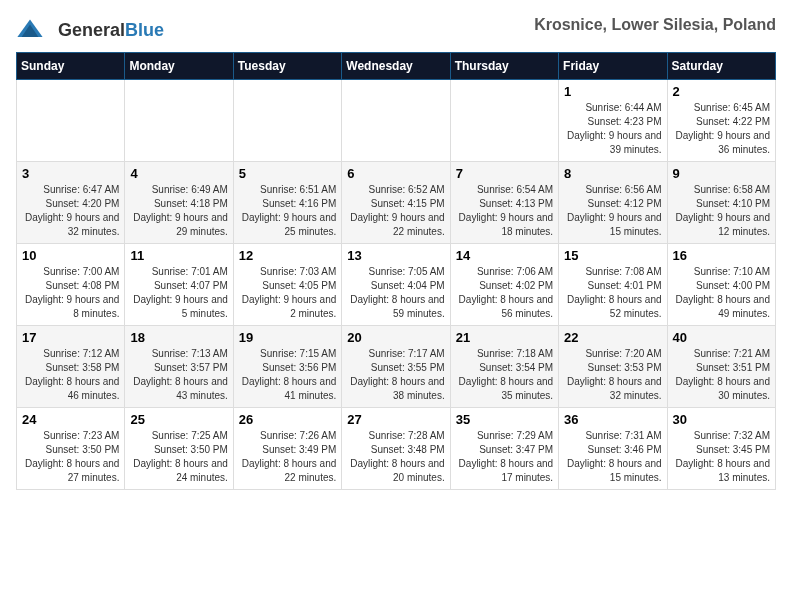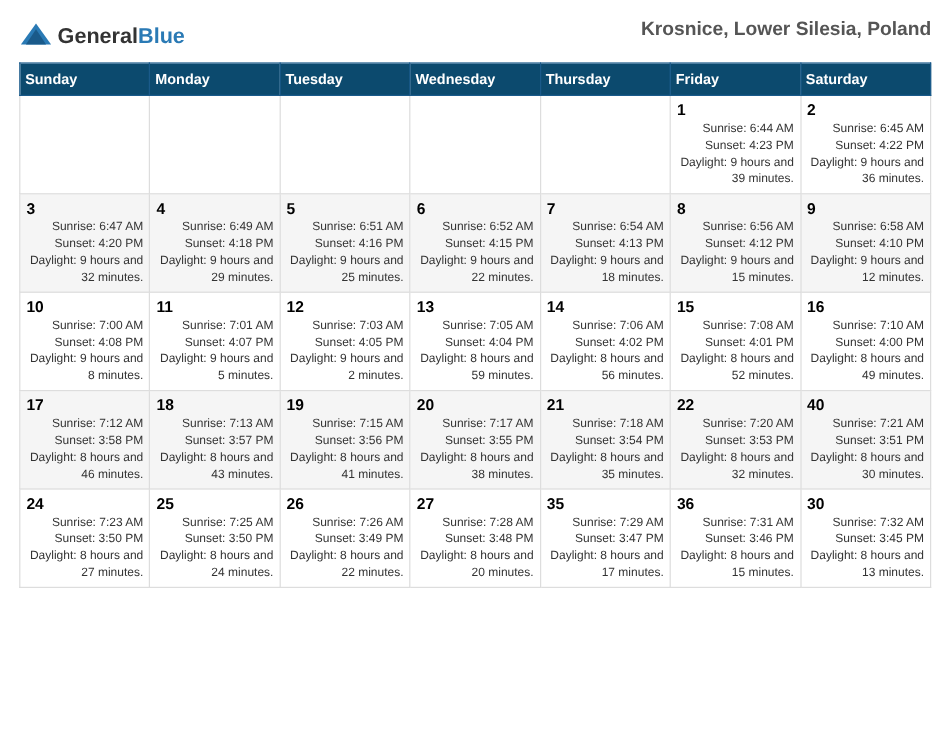--- a/index.html
+++ b/index.html
@@ -12,21 +12,21 @@
     }
     .header-section {
       display: flex;
       align-items: flex-start;
       justify-content: space-between;
       margin-bottom: 8px;
     }
     .logo {
       display: flex;
       align-items: center;
-      gap: 4px;
+      gap: 14px;
     }
     .logo-text-general {
       font-size: 18px;
       font-weight: bold;
       color: #333;
     }
     .logo-text-blue {
       font-size: 18px;
       font-weight: bold;
       color: #2a7ab5;
@@ -47,21 +47,21 @@
       font-size: 16px;
       color: #555;
       font-weight: bold;
     }
     table {
       width: 100%;
       border-collapse: collapse;
       font-size: 11px;
     }
     thead tr th {
-      background-color: #0c4a6e;
+      background-color: #0f172a;
       color: #fff;
       padding: 6px 4px;
       text-align: left;
       font-size: 12px;
       font-weight: bold;
       border: 1px solid #1a5a8a;
     }
     tbody tr td {
       vertical-align: top;
       padding: 4px 5px;

